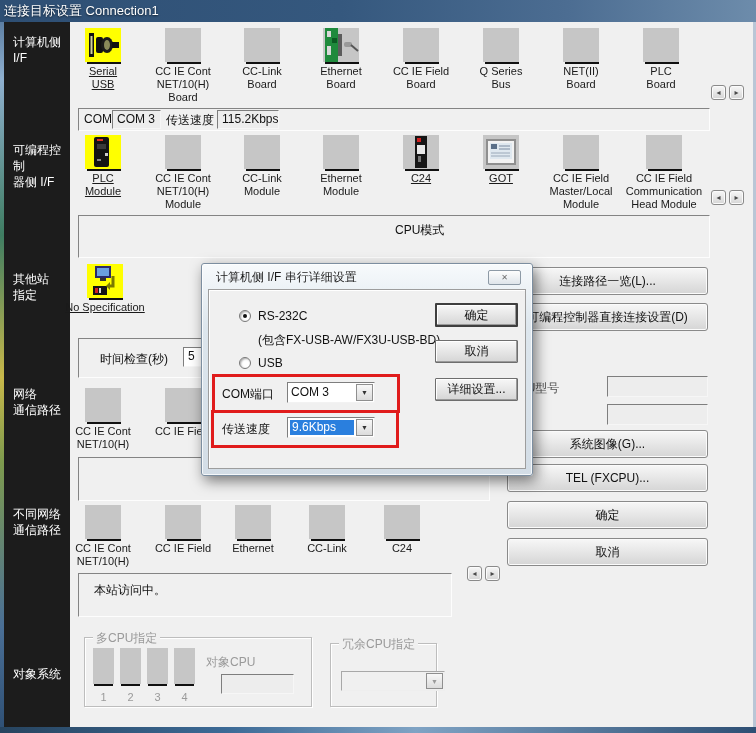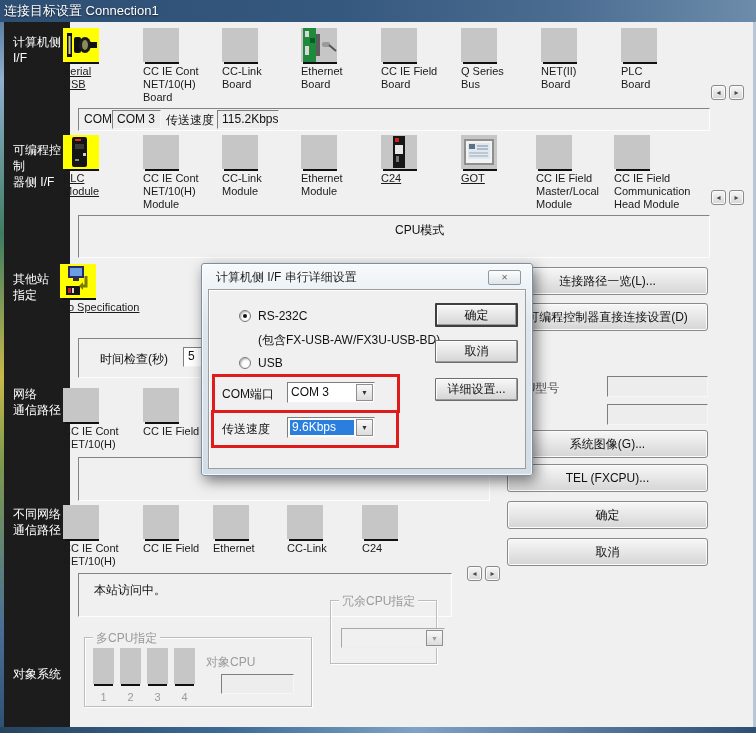--- a/index.html
+++ b/index.html
@@ -15,21 +15,21 @@
     background:linear-gradient(180deg,#5d7fa3 0%,#8fb0cf 8%,#3f7d62 30%,#c8b84a 50%,#7d9a4e 62%,#4a6f96 85%,#2e4f74 100%);}
   #bottom-edge{position:absolute;left:0;top:727px;width:756px;height:6px;
     background:linear-gradient(90deg,#27445f,#3c6a96 30%,#7fa3c4 55%,#2e4f74 100%);}
   #right-edge{position:absolute;right:0;top:22px;width:3px;height:705px;background:#b9c6d6;}
   
   #sidebar{position:absolute;left:4px;top:22px;width:66px;height:705px;background:#1c1c1c;}
   .side-lbl{position:absolute;left:9px;color:#fff;font-size:12px;line-height:16px;white-space:pre-line;}
   
   .abs{position:absolute;}
   .lbl{white-space:pre-line;}
-  .cell{position:absolute;width:80px;font-size:11px;line-height:13px;color:#1a1a1a;}
+  .cell{position:absolute;width:80px;text-align:center;font-size:11px;line-height:13px;color:#1a1a1a;}
   .chip{display:inline-block;width:36px;height:34px;background:#c6c6c6;
         box-shadow:1px 3px 0 -1px #101010;position:relative;}
   .chip.yellow{background:#ffff00;}
   .link{text-decoration:underline;}
   .sunken{background:#f0f0f0;border:1px solid;border-color:#848484 #fdfdfd #fdfdfd #848484;box-sizing:border-box;}
   .field{background:#ededed;border:1px solid;border-color:#7e7e7e #f6f6f6 #f6f6f6 #7e7e7e;
          box-sizing:border-box;font-size:12px;padding:1px 4px;overflow:hidden;white-space:nowrap;}
   .field.white{background:#fff;}
   .field.dis{color:#7d7d7d;}
   .btn{background:linear-gradient(#f7f7f7,#e8e8e8 45%,#d5d5d5);border:1px solid #8a8a8a;border-radius:3px;
@@ -319,21 +319,21 @@
     <div class="mini-chip" style="left:62px;top:10px"></div>
     <div class="mini-chip" style="left:89px;top:10px"></div>
     <div class="num" style="left:8px;top:53px">1</div>
     <div class="num" style="left:35px;top:53px">2</div>
     <div class="num" style="left:62px;top:53px">3</div>
     <div class="num" style="left:89px;top:53px">4</div>
     <div class="abs" style="left:121px;top:16px;color:#9a9a9a">对象CPU</div>
     <div class="field dis abs" style="left:136px;top:36px;width:73px;height:20px"></div>
   </div>
 
-  <div class="groupbox" style="left:330px;top:600px;width:107px;height:64px">
+  <div class="groupbox" style="left:330px;top:643px;width:107px;height:64px">
     <div class="legend">冗余CPU指定</div>
     <div class="combo dis" style="left:10px;top:27px;width:104px;height:20px">
       <div class="dd">▼</div>
     </div>
   </div>
 
   <div class="btn abs" style="left:507px;top:267px;width:201px;height:28px">
       <span>连接路径一览(L)...</span>
     </div>
   <div class="btn abs" style="left:507px;top:303px;width:201px;height:28px">

